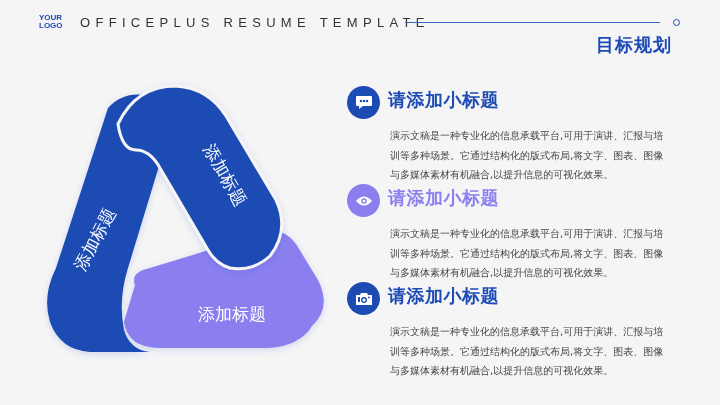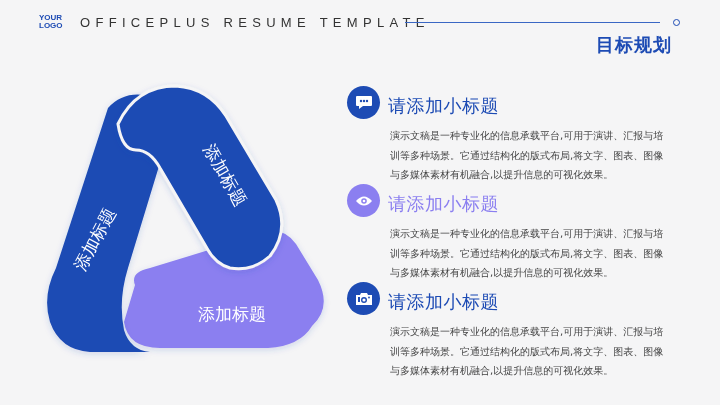--- a/index.html
+++ b/index.html
@@ -5,21 +5,21 @@
   html,body{margin:0;padding:0;}
   body{width:720px;height:405px;overflow:hidden;background:#f5f5f6;font-family:"DejaVu Sans",sans-serif;position:relative;}
   .logo{position:absolute;left:39px;top:14px;font-family:"Liberation Sans",sans-serif;font-weight:bold;font-size:8px;line-height:8px;color:#1d4bb4;}
   .brand{position:absolute;left:80px;top:15px;font-family:"Liberation Sans",sans-serif;font-size:13px;letter-spacing:5.3px;color:#333;}
   .hline{position:absolute;left:405px;top:22px;width:255px;height:1px;background:#3a67c4;}
   .hdot{position:absolute;left:673px;top:19px;width:5px;height:5px;border:1.5px solid #1d4bb4;border-radius:50%;}
   .ptitle{position:absolute;right:48px;top:33px;font-size:18px;font-weight:bold;color:#1d4bb4;letter-spacing:1px;margin-left:24px;}
   .diagram{position:absolute;left:0;top:0;width:360px;height:405px;}
   .item{position:absolute;left:347px;width:340px;}
   .item .icon{position:absolute;left:0;top:0;width:33px;height:33px;border-radius:50%;display:flex;align-items:center;justify-content:center;}
-  .item .title{position:absolute;left:41px;top:8px;font-size:18px;font-weight:normal;letter-spacing:0.5px;white-space:nowrap;}
+  .item .title{position:absolute;left:41px;top:2px;font-size:18px;font-weight:bold;letter-spacing:0.5px;white-space:nowrap;}
   .item .desc{position:absolute;left:43px;top:40px;width:300px;font-size:10px;line-height:19.5px;color:#444;}
 </style>
 </head>
 <body>
 
 <div class="logo">
   <div>YOUR</div>
   <div>LOGO</div>
 </div>
 <div class="brand">OFFICEPLUS RESUME TEMPLATE</div>

